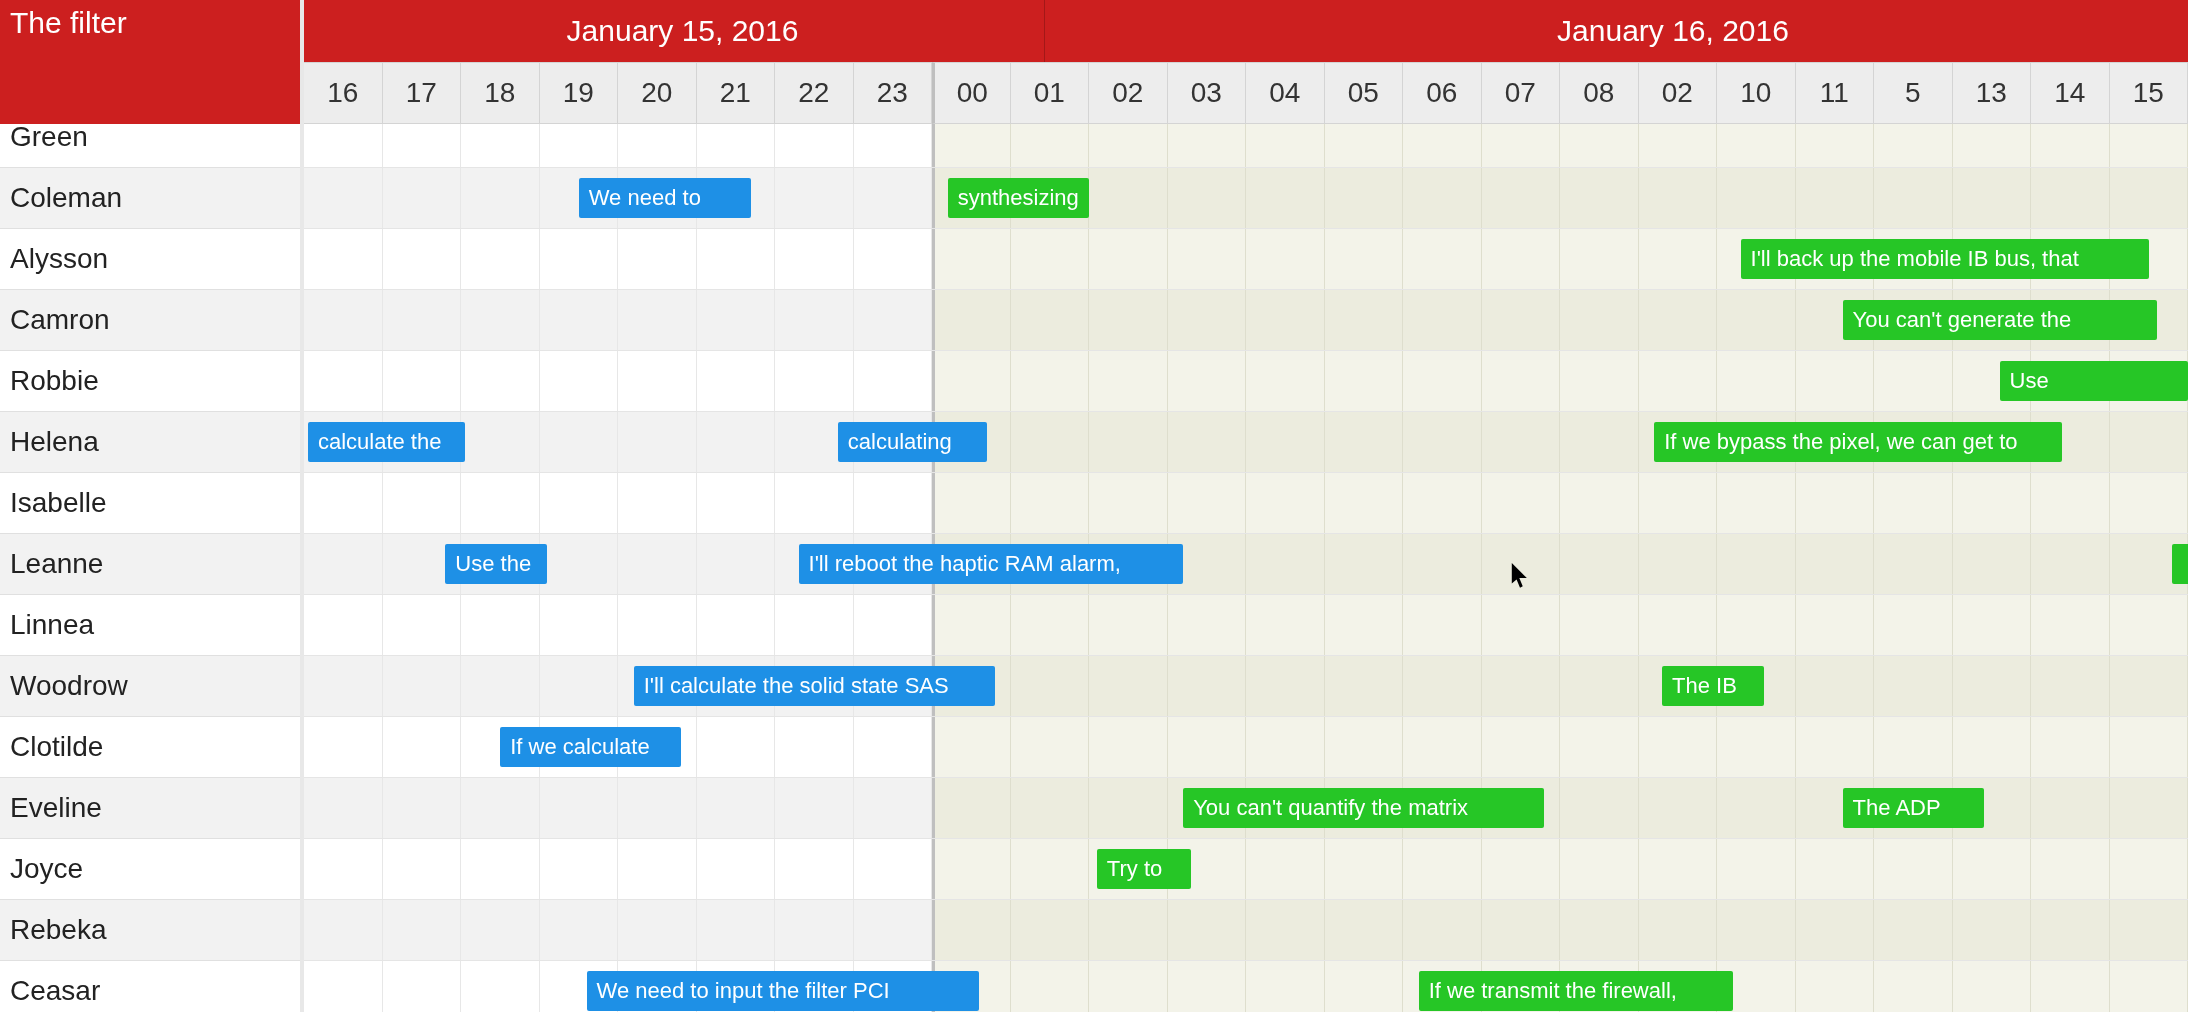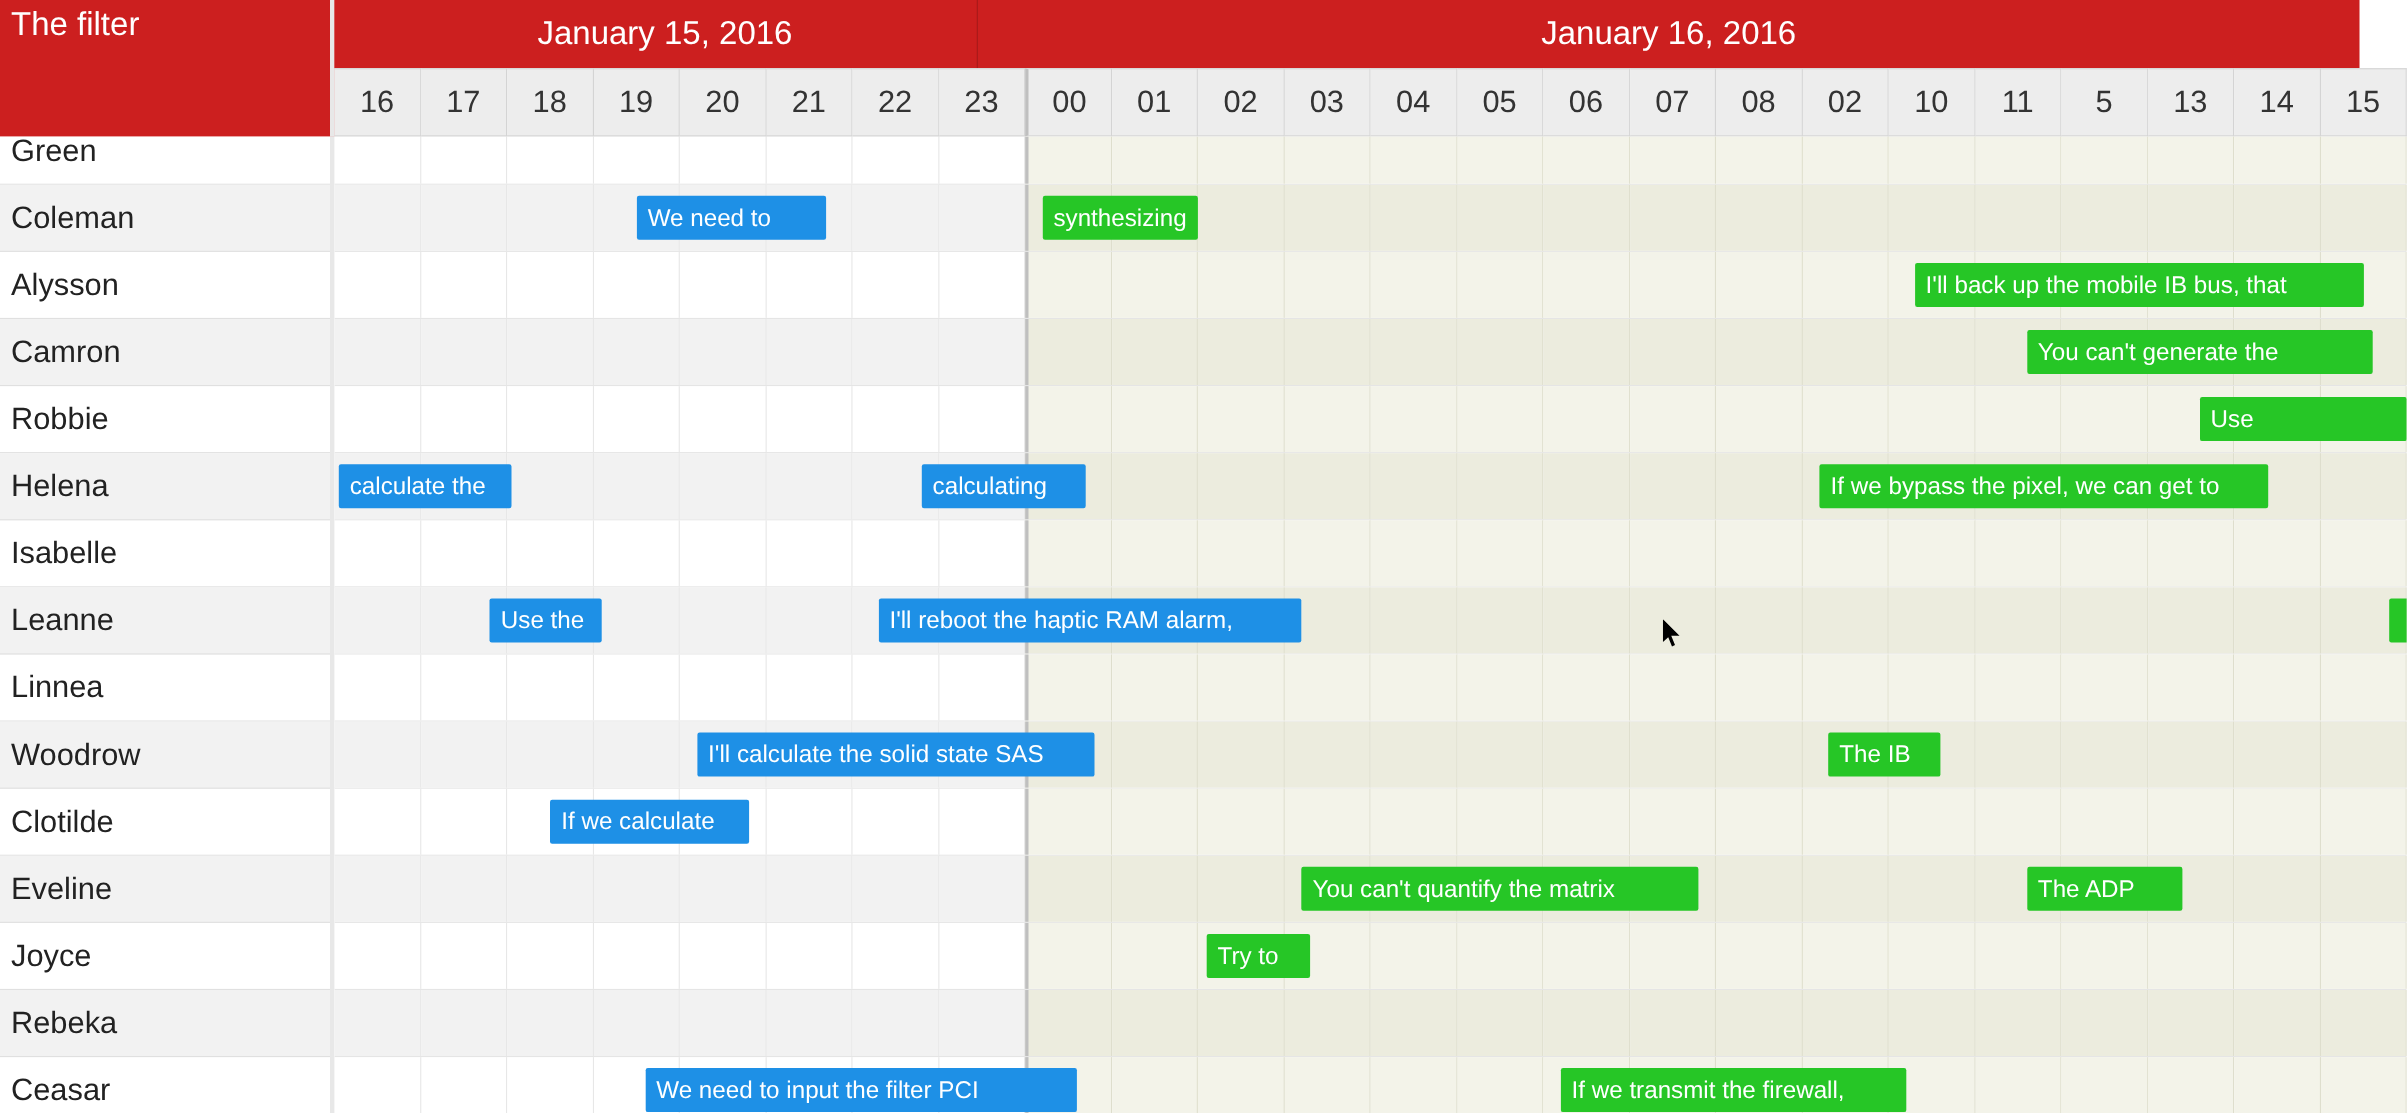--- a/index.html
+++ b/index.html
@@ -126,21 +126,21 @@
 </head>
 <body>
 
 <div class="scheduler">
 
   <div class="filter-cell">
     <span>The filter</span>
   </div>
 
   <div class="day-header" id="day-header">
-      <div class="day-cell" style="width: 585px; padding-left: 17px;">January 15, 2016</div>
+      <div class="day-cell" style="width: 741px; padding-left: 17px;">January 15, 2016</div>
       <div class="day-cell" style="width: 1256px;">January 16, 2016</div>
     </div>
   <div class="hour-header" id="hour-header">
       <div class="hour-cell" style="width: 78.5px;">16</div>
       <div class="hour-cell" style="width: 78.5px;">17</div>
       <div class="hour-cell" style="width: 78.5px;">18</div>
       <div class="hour-cell" style="width: 78.5px;">19</div>
       <div class="hour-cell" style="width: 78.5px;">20</div>
       <div class="hour-cell" style="width: 78.5px;">21</div>
       <div class="hour-cell" style="width: 78.5px;">22</div>

